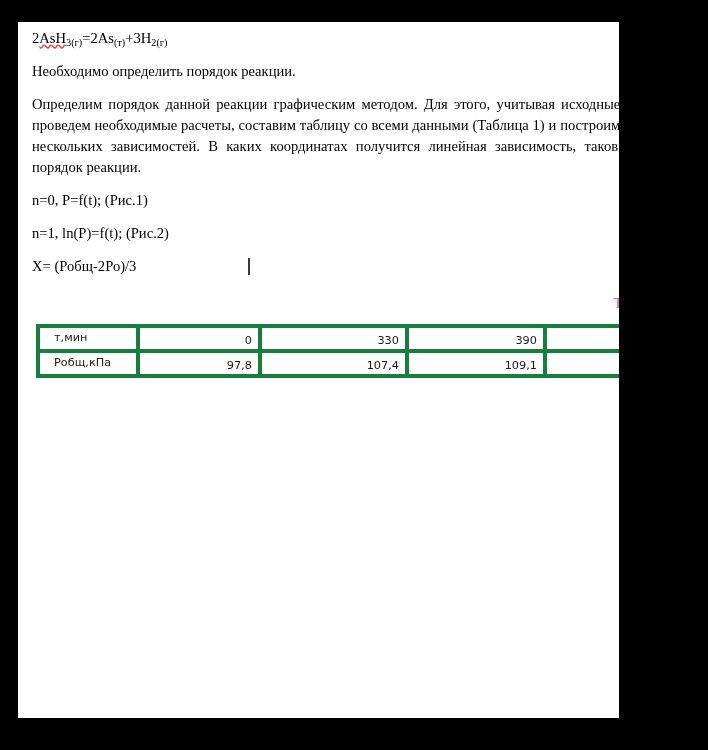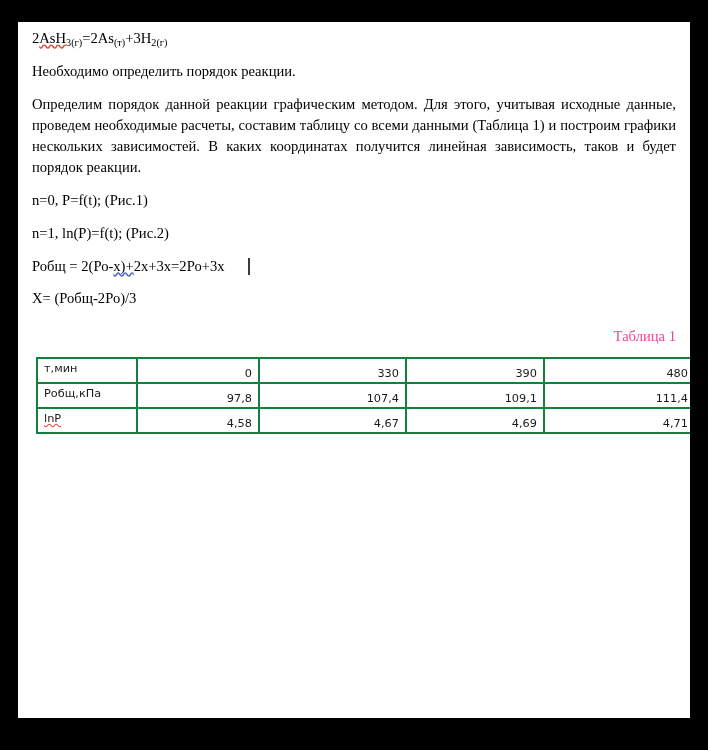--- a/index.html
+++ b/index.html
@@ -5,21 +5,21 @@
   * { box-sizing: border-box; }
   html, body {
     margin: 0; padding: 0;
     width: 708px; height: 750px;
     background: #000000;
     overflow: hidden;
   }
   #page {
     position: absolute;
     left: 18px; top: 22px;
-    width: 672px; height: 696px;
+    width: 601px; height: 696px;
     background: #ffffff;
     overflow: hidden;
   }
   #content {
     position: absolute;
     left: 14px; top: 6px;
     width: 644px;
   }
 
   
@@ -79,25 +79,25 @@
   }
 
   
   table.data {
     border-collapse: collapse;
     width: 658px;
     margin: 0 0 0 4px;
     table-layout: fixed;
   }
   table.data td {
-    border: 2px solid #15803d;
+    border: 4px solid #15803d;
     font-family: "DejaVu Sans", "Liberation Sans", sans-serif;
     font-size: 11.3px;
     color: #1a1a1a;
-    padding: 2px 6px 3px 6px;
+    padding: 2px 6px 3px 14px;
     height: 25px;
     vertical-align: top;
     overflow: hidden;
     white-space: nowrap;
   }
   table.data td.lbl {
     text-align: left;
     vertical-align: top;
     padding-top: 3px;
   }
@@ -126,23 +126,20 @@
     <p class="p left">Необходимо определить порядок реакции.</p>
 
     <p class="p just">Определим порядок данной реакции графическим методом. Для этого, учитывая исходные данные, проведем необходимые расчеты, составим таблицу со всеми данными (Таблица 1) и построим графики нескольких зависимостей. В каких координатах получится линейная зависимость, таков и будет порядок реакции.</p>
 
     <div class="line tight">n=0, P=f(t); (Рис.1)</div>
     <div class="line tight">n=1, ln(P)=f(t); (Рис.2)</div>
     <div class="line tight">
       <span id="caret"></span>
     </div>
 
-    <div class="line tight">
-      <span>Робщ = 2(Ро-</span><span class="sq-blue">x)+</span><span>2x+3x=2Ро+3x</span>
-    </div>
 
     <div class="line tight">X= (Робщ-2Ро)/3</div>
 
     <div class="tbl-caption">Таблица 1</div>
 
     <table class="data">
       <colgroup>
         <col style="width:100px">
           <col style="width:122px">
           <col style="width:147px">
@@ -157,27 +154,20 @@
           <td class="val">390</td>
           <td class="val">480</td>
         </tr>
         <tr>
           <td class="lbl">Робщ,кПа</td>
           <td class="val">97,8</td>
           <td class="val">107,4</td>
           <td class="val">109,1</td>
           <td class="val">111,4</td>
         </tr>
-        <tr>
-          <td class="lbl"><span class="sq-red">lnP</span></td>
-          <td class="val">4,58</td>
-          <td class="val">4,67</td>
-          <td class="val">4,69</td>
-          <td class="val">4,71</td>
-        </tr>
       </tbody>
     </table>
 
 
 
 
   </div>
 </div>
 
 </body></html>

